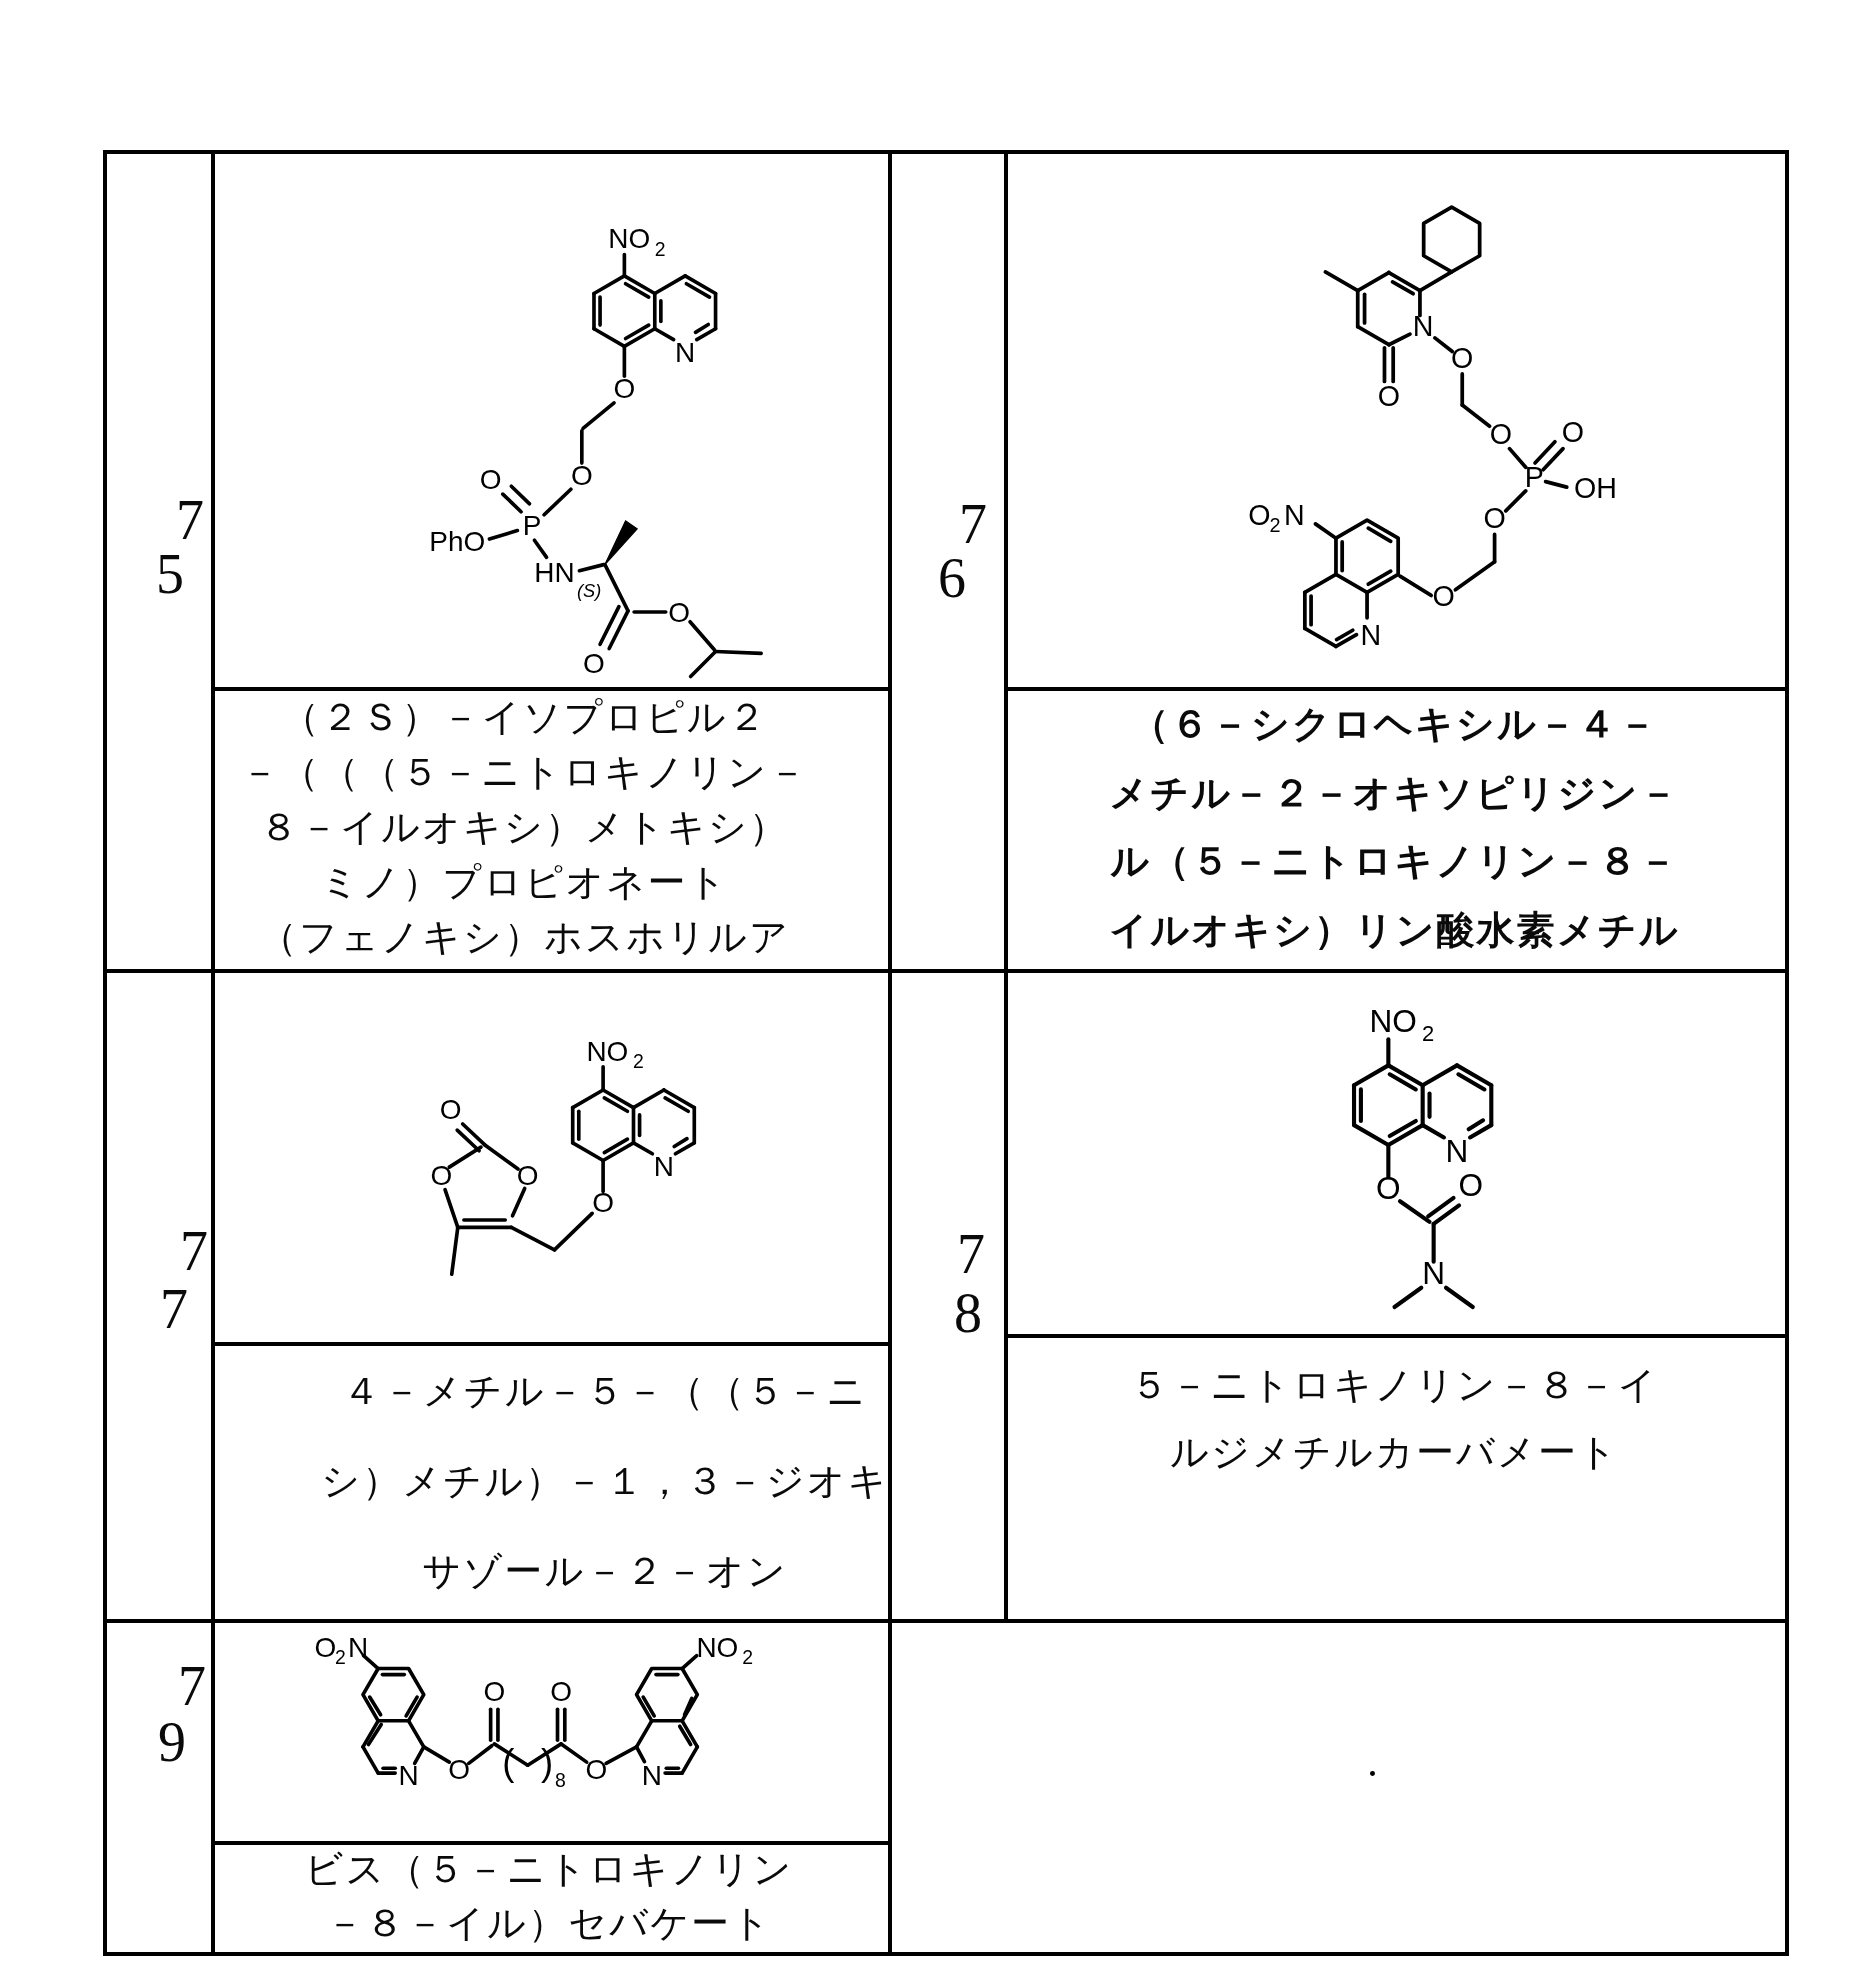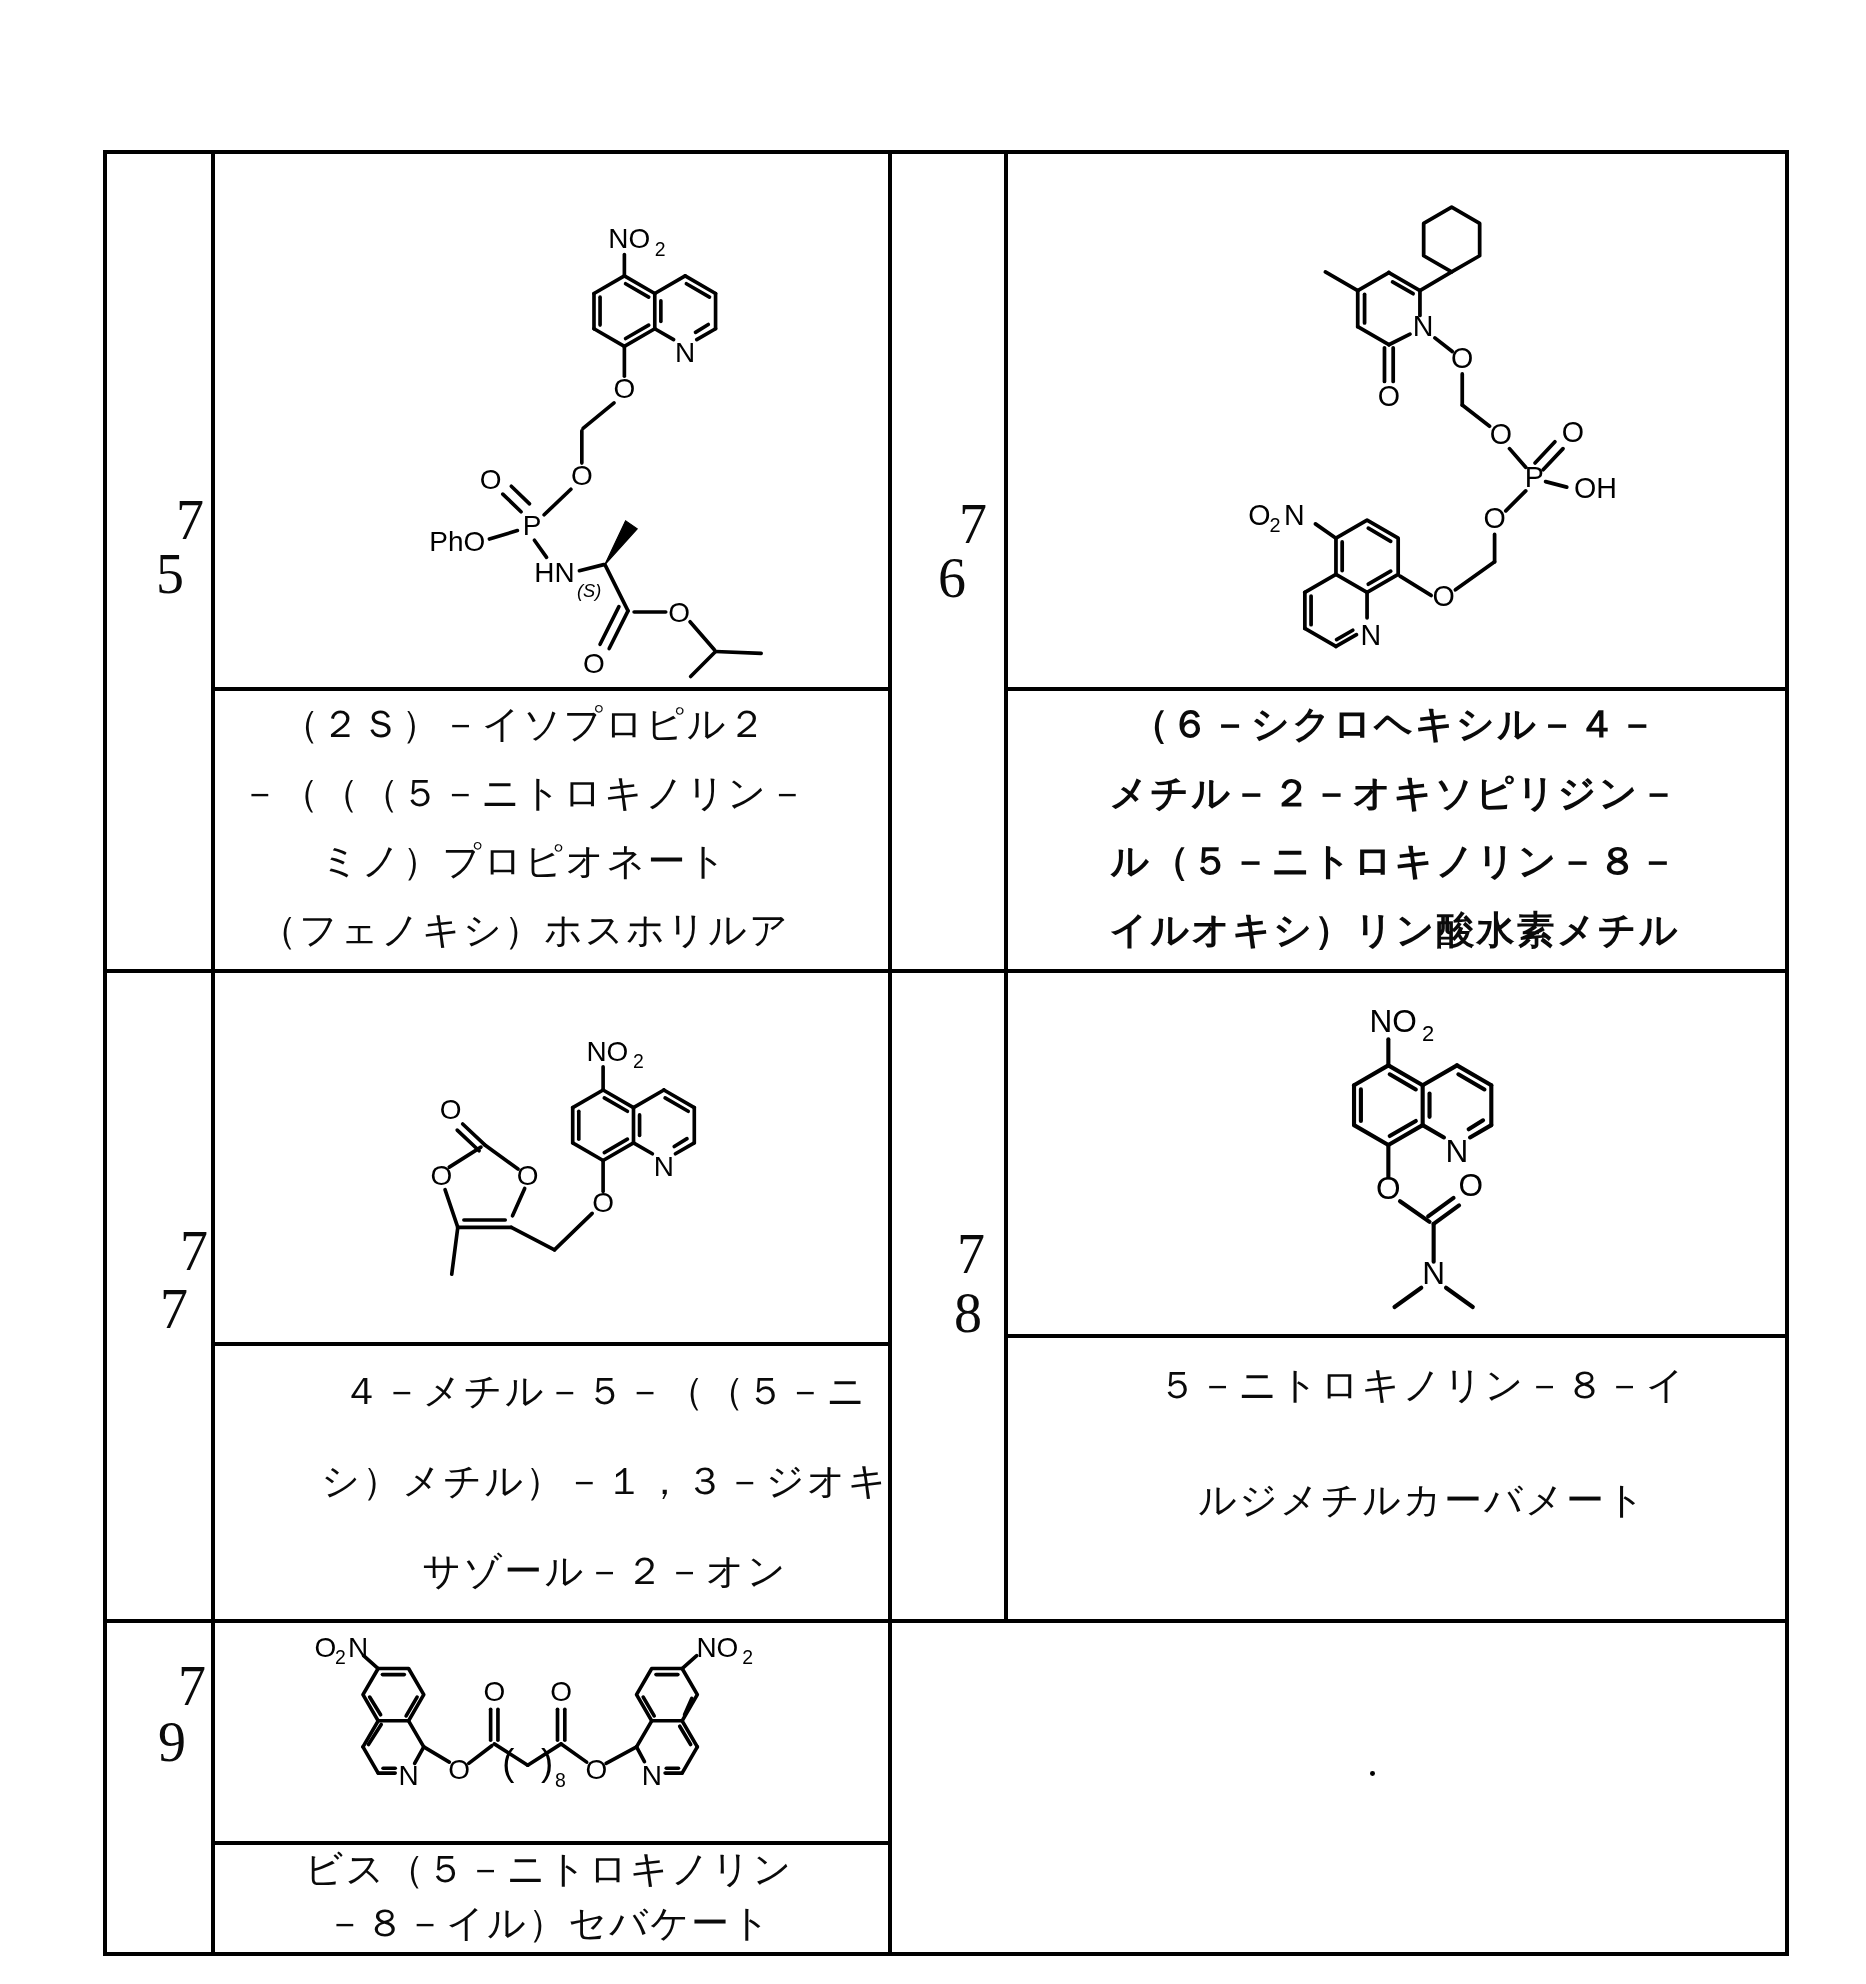--- a/index.html
+++ b/index.html
@@ -327,38 +327,39 @@
       </g>
       <text class="atom" x="725" y="248" text-anchor="middle">N</text>
       <text class="atom" x="833" y="38" text-anchor="middle">NO</text>
       <text class="sub" x="874" y="50">2</text>
     </svg>
   </div>
 
   <div class="namecell" style="left:211px;top:690px;width:627px;height:275px;">
     <div class="nameline">（２Ｓ）－イソプロピル２</div>
     <div class="nameline">－（（（５－ニトロキノリン－</div>
+    <div class="nameline">８－イルオキシ）メトキシ）</div>
     <div class="nameline">ミノ）プロピオネート</div>
     <div class="nameline">（フェノキシ）ホスホリルア</div>
   </div>
 
   <div class="namecell" style="left:1004px;top:690px;width:781px;height:275px;font-weight:bold;">
     <div class="nameline">（６－シクロヘキシル－４－</div>
     <div class="nameline">メチル－２－オキソピリジン－</div>
     <div class="nameline">ル（５－ニトロキノリン－８－</div>
     <div class="nameline">イルオキシ）リン酸水素メチル</div>
   </div>
 
   <div class="namecell" style="left:211px;top:1346px;width:788px;height:271px;">
     <div class="nameline">４－メチル－５－（（５－ニ</div>
     <div class="nameline">シ）メチル）－１，３－ジオキ</div>
     <div class="nameline">サゾール－２－オン</div>
   </div>
 
-  <div class="namecell topalign" style="left:1032px;top:1337px;width:781px;height:279px;gap:48px;">
+  <div class="namecell topalign" style="left:1004px;top:1337px;width:781px;height:279px;">
     <div class="nameline">５－ニトロキノリン－８－イ</div>
     <div class="nameline">ルジメチルカーバメート</div>
   </div>
 
   <div class="namecell" style="left:211px;top:1842px;width:676px;height:108px;">
     <div class="nameline">ビス（５－ニトロキノリン</div>
     <div class="nameline">－８－イル）セバケート</div>
   </div>
 
   <div class="dot" style="left:1370px;top:1771px;"></div>

